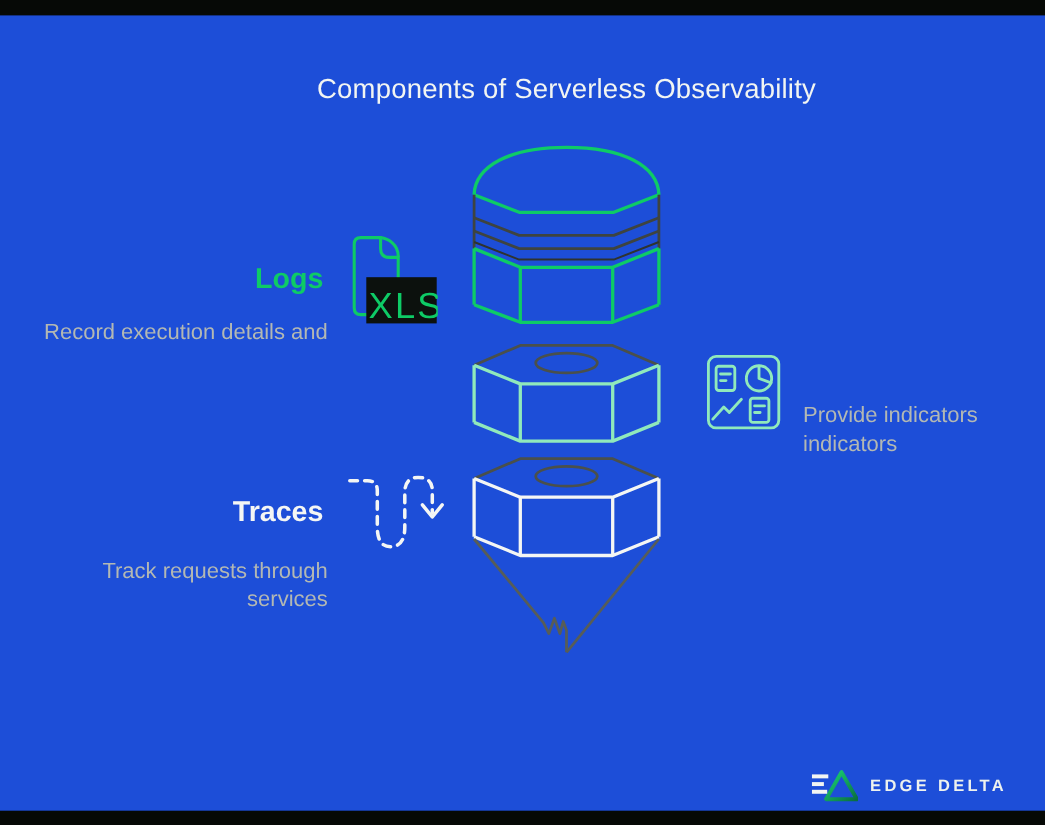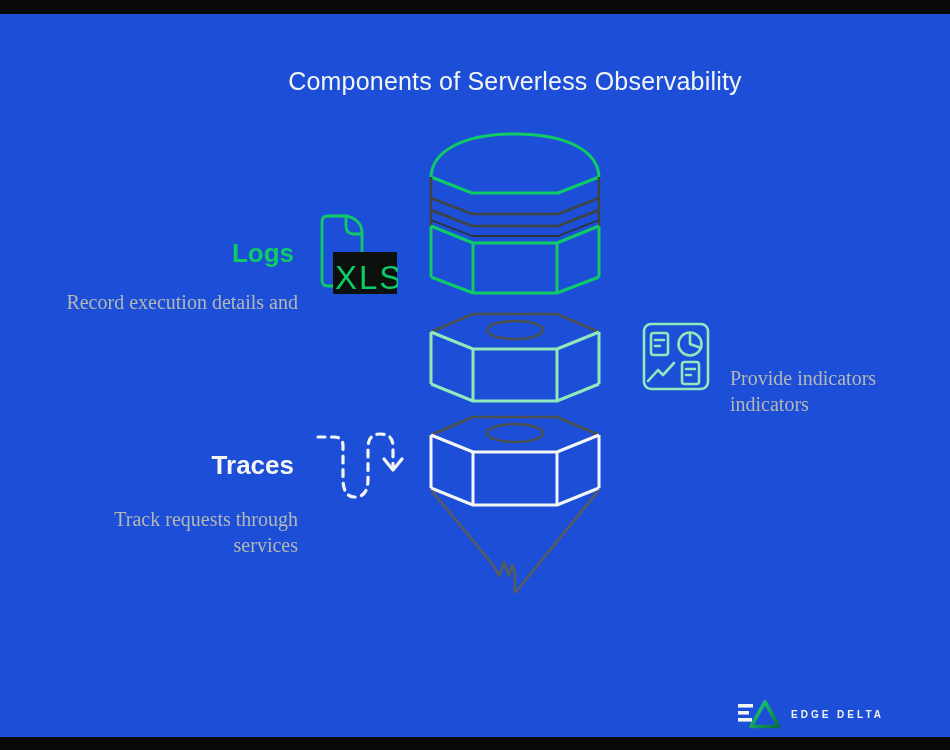--- a/index.html
+++ b/index.html
@@ -17,42 +17,42 @@
 
   .page-title {
     position:absolute; left:80px; top:67px; width:870px;
     text-align:center; color:#f2f5f2; font-size:25px; font-weight:500;
     letter-spacing:0.2px;
   }
 
   .section { position:absolute; }
   .section-label { font-size:26px; font-weight:700; line-height:30px; margin:4px; }
   .section-desc { font-size:20px; line-height:26px; color:#b3b8b3; }
-  .section-desc span { display:block;font-family:Liberation Serif, serif; }
+  .section-desc span { display:block; }
 
   .logs-block { left:0; top:234px; width:298px; text-align:right; }
   .logs-block .section-label { color:#0ecb66; }
   .logs-block .section-desc { margin-top:21px; }
 
   .metrics-block { left:730px; top:341px; width:215px; text-align:left; }
   .metrics-block .section-label { color:#90e9bb; }
   .metrics-block .section-desc { margin-top:24px; }
 
   .traces-block { left:0; top:446px; width:298px; text-align:right; }
   .traces-block .section-label { color:#f4f6f4; }
   .traces-block .section-desc { margin-top:26px; }
 
   .icon-abs { position:absolute; }
 
   .brand-logo {
     position:absolute; left:738px; top:698px; height:32px;
     display:flex; align-items:center; gap:11px;
   }
   .brand-name {
-    color:#eef2ee; font-size:10px; font-weight:700; letter-spacing:3px;
+    color:#eef2ee; font-size:15px; font-weight:700; letter-spacing:3px;
     white-space:nowrap;
   }
 </style>
 </head>
 <body>
 
 <div class="canvas">
 
   <div class="letterbox top"></div>
   <div class="letterbox bottom"></div>

